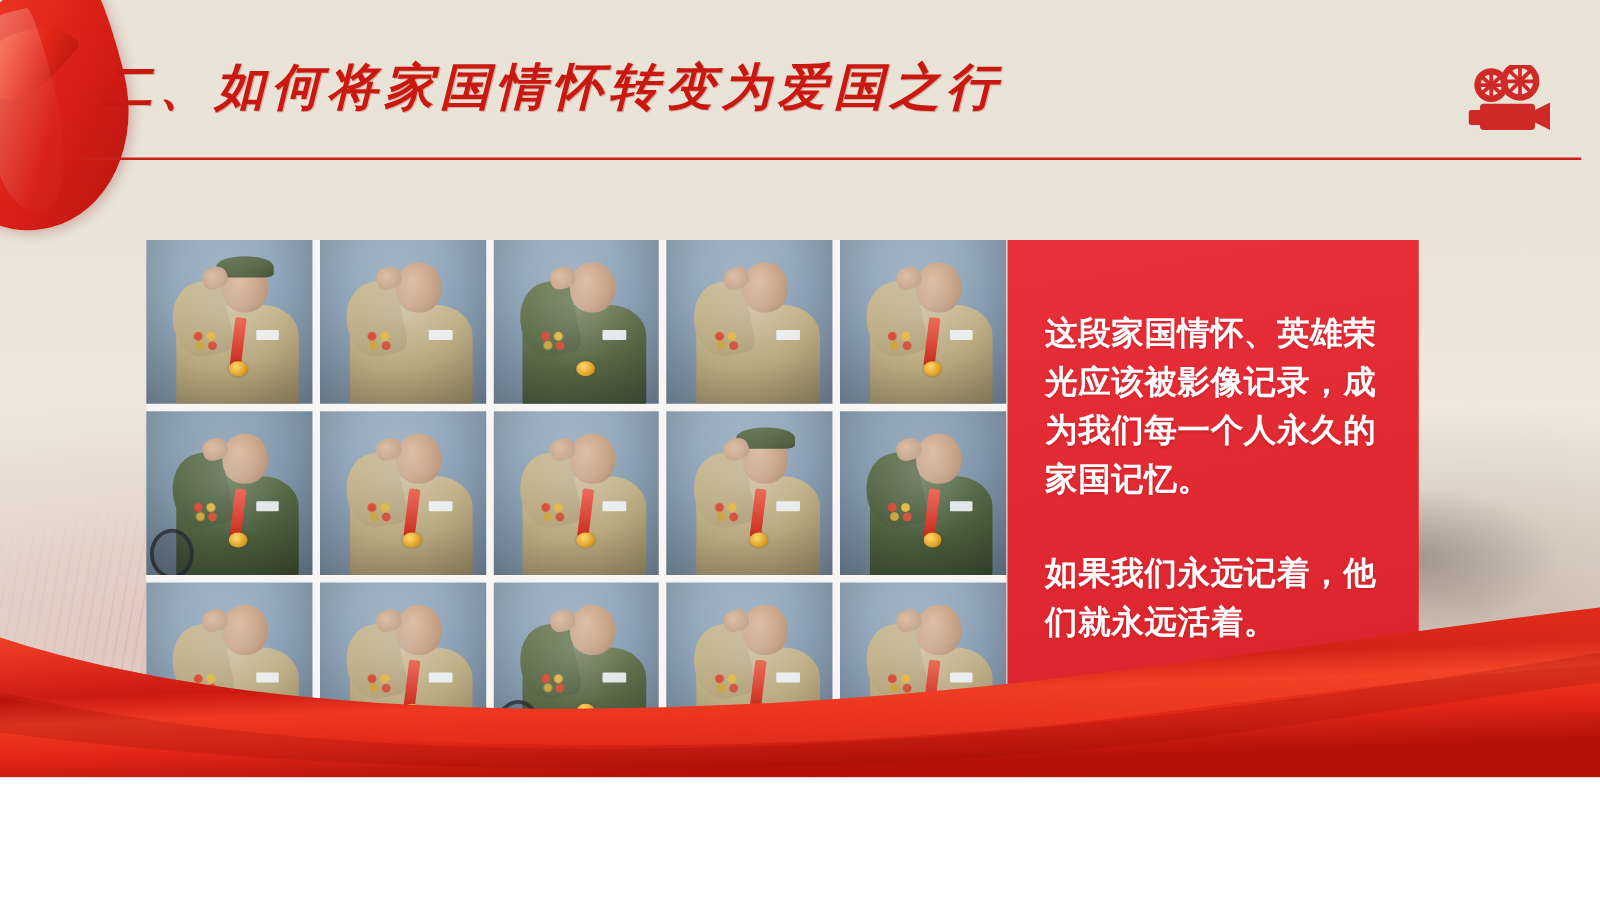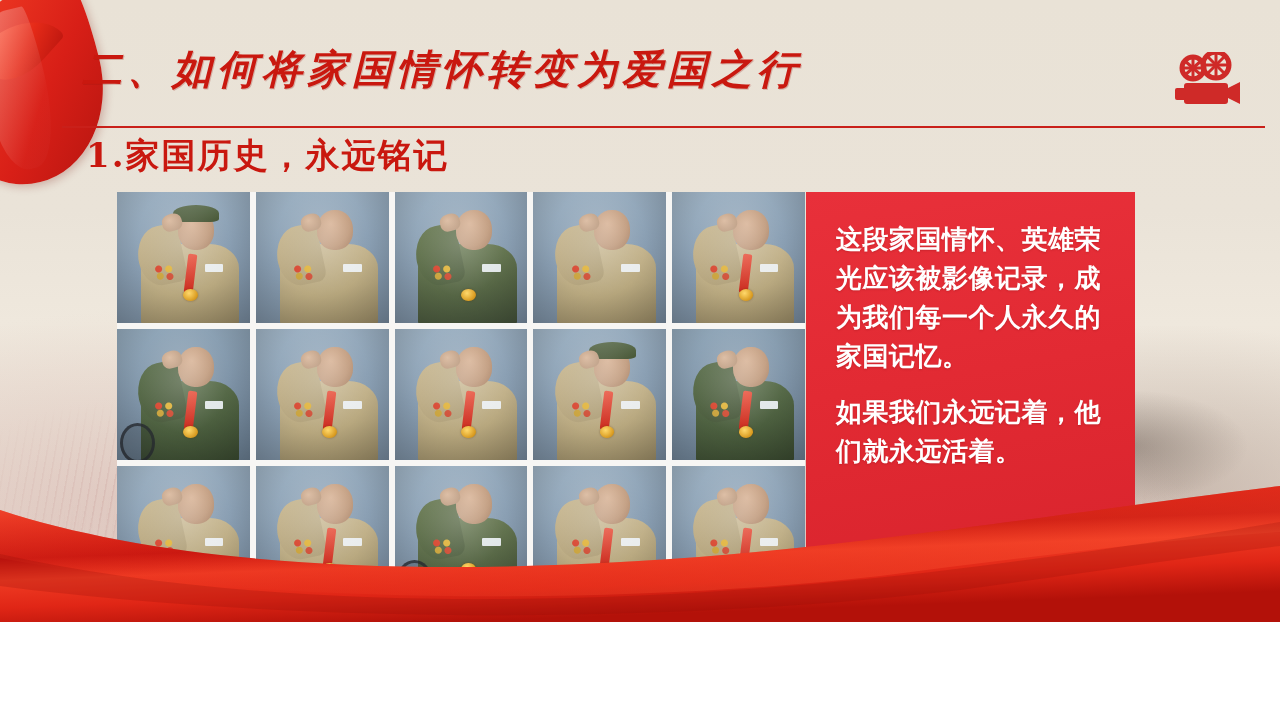--- a/index.html
+++ b/index.html
@@ -169,50 +169,49 @@
   .ph-vign{
     position:absolute;inset:0;
     background:radial-gradient(ellipse at 50% 38%, rgba(255,255,255,0.22) 0%, rgba(0,0,0,0.0) 48%, rgba(0,0,0,0.22) 100%);
   }
 
   
   .quote-panel{
     position:absolute;left:806px;top:192px;width:329px;height:405px;
     background:linear-gradient(170deg,#e8303a 0%,#e22a33 45%,#d8232c 100%);
     box-sizing:border-box;
-    padding:28px 26px 0 30px;
+    padding:56px 26px 0 30px;
   }
   .quote-p{
     color:#ffffff;
     font-family:"DejaVu Serif","Liberation Serif",serif;
     font-weight:700;
     font-size:26px;
     line-height:39px;
     letter-spacing:0.5px;
     margin:0;
     text-shadow:0 1px 2px rgba(120,10,14,0.25);
   }
-  .quote-p + .quote-p{margin-top:17px;}
+  .quote-p + .quote-p{margin-top:36px;}
 </style>
 </head>
 <body>
 
 <div id="slide">
 
   <div class="texture-band"></div>
   <div class="texture-left"></div>
   <div class="smoke-right"></div>
 
   <div class="ribbon-petal">
     <div class="ribbon-tail"></div>
   </div>
 
   <div class="title-main">二、如何将家国情怀转变为爱国之行</div>
   <div class="title-rule"></div>
-  <div class="subtitle">1.家国历史，永远铭记</div>
 
   <svg class="projector-icon" viewBox="0 0 72 56">
     <circle cx="23" cy="16" r="11" fill="none" stroke="#cf2a28" stroke-width="5"></circle>
     <circle cx="46" cy="13" r="13" fill="none" stroke="#cf2a28" stroke-width="5"></circle>
     <line x1="23" y1="6" x2="23" y2="26" stroke="#cf2a28" stroke-width="3"></line>
     <line x1="13" y1="16" x2="33" y2="16" stroke="#cf2a28" stroke-width="3"></line>
     <line x1="15" y1="9" x2="31" y2="23" stroke="#cf2a28" stroke-width="3"></line>
     <line x1="31" y1="9" x2="15" y2="23" stroke="#cf2a28" stroke-width="3"></line>
     <line x1="46" y1="1" x2="46" y2="25" stroke="#cf2a28" stroke-width="3"></line>
     <line x1="34" y1="13" x2="58" y2="13" stroke="#cf2a28" stroke-width="3"></line>

